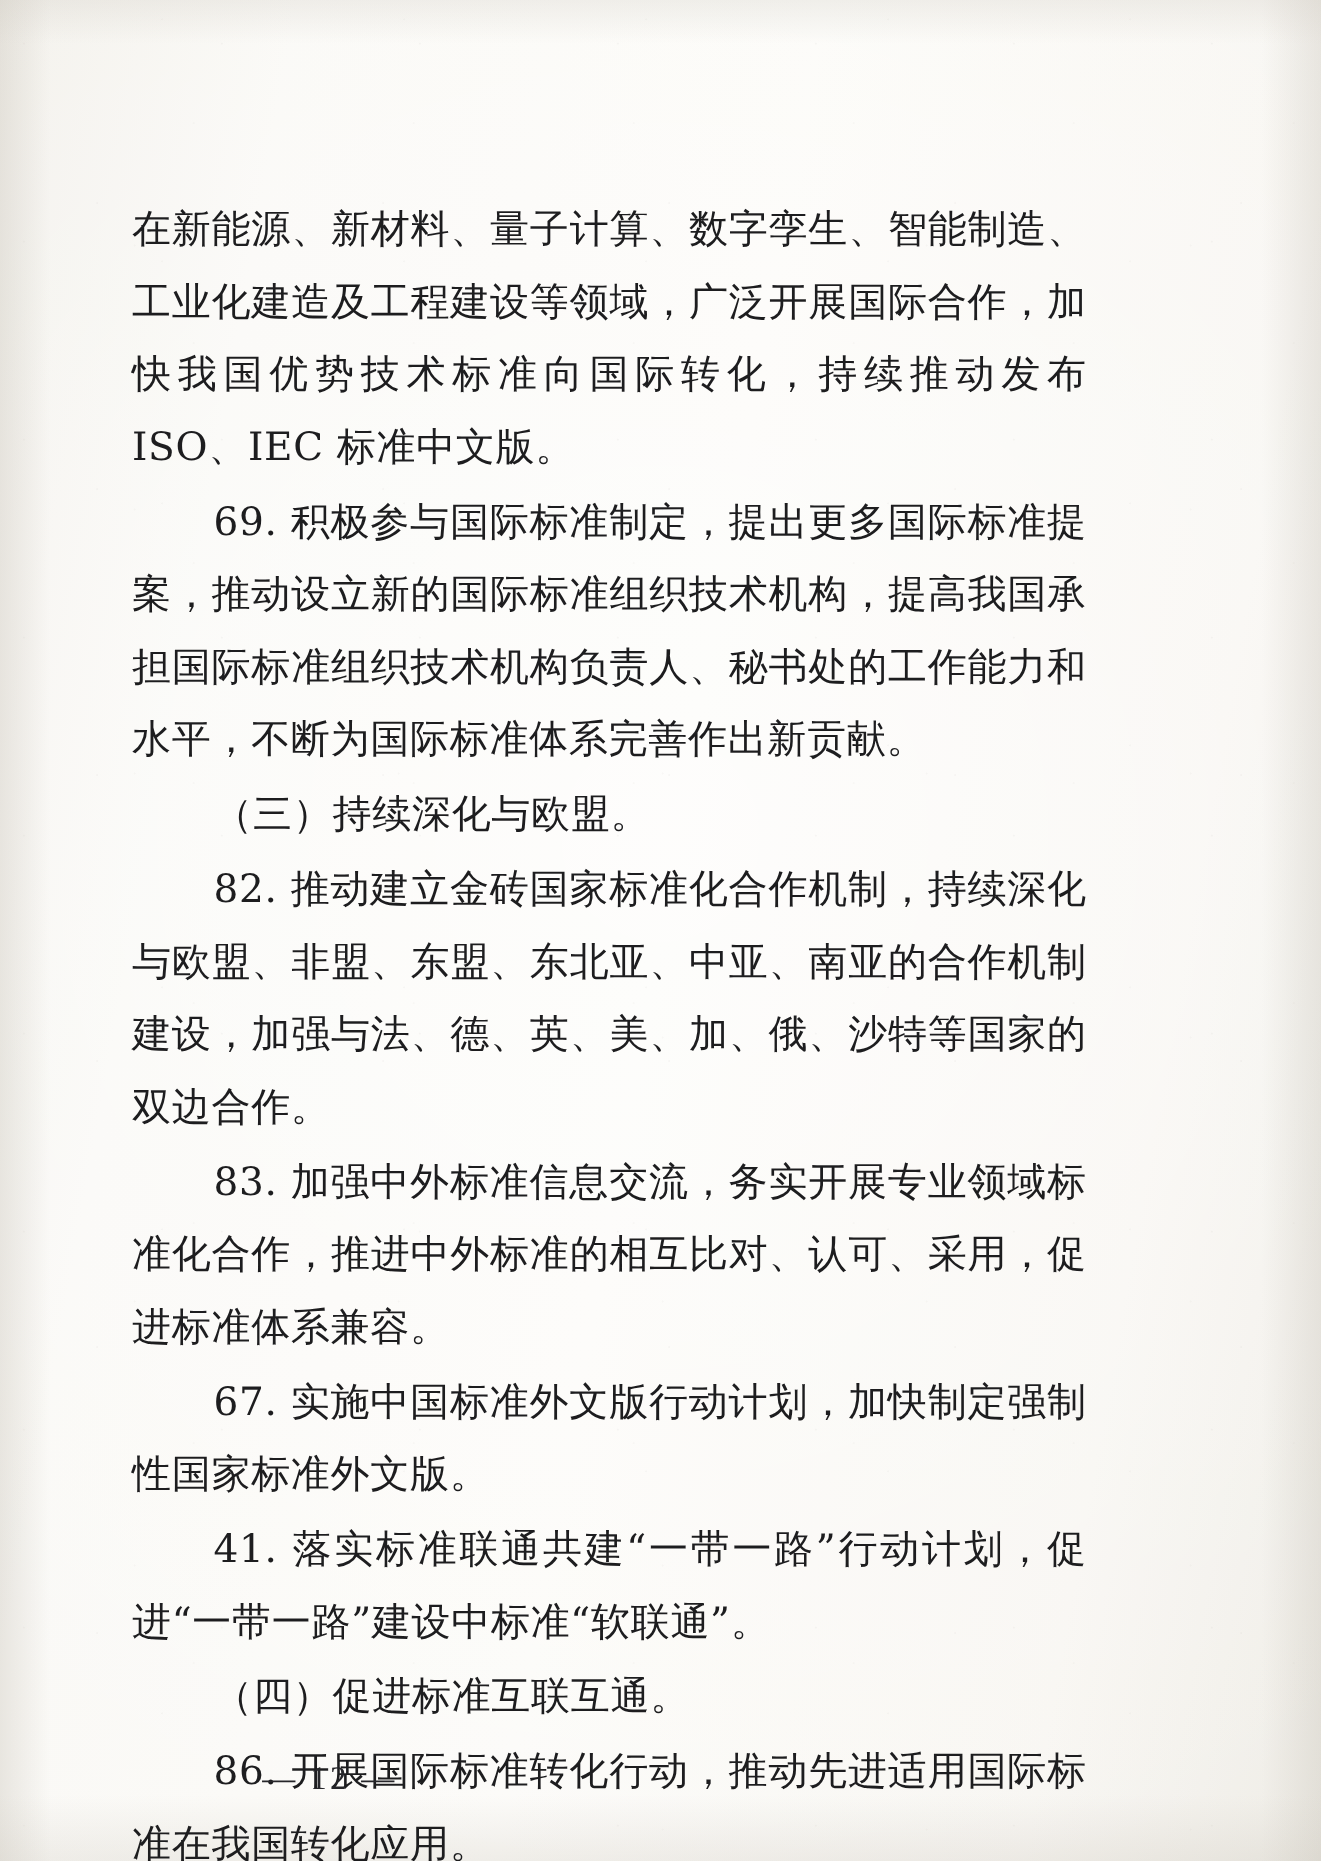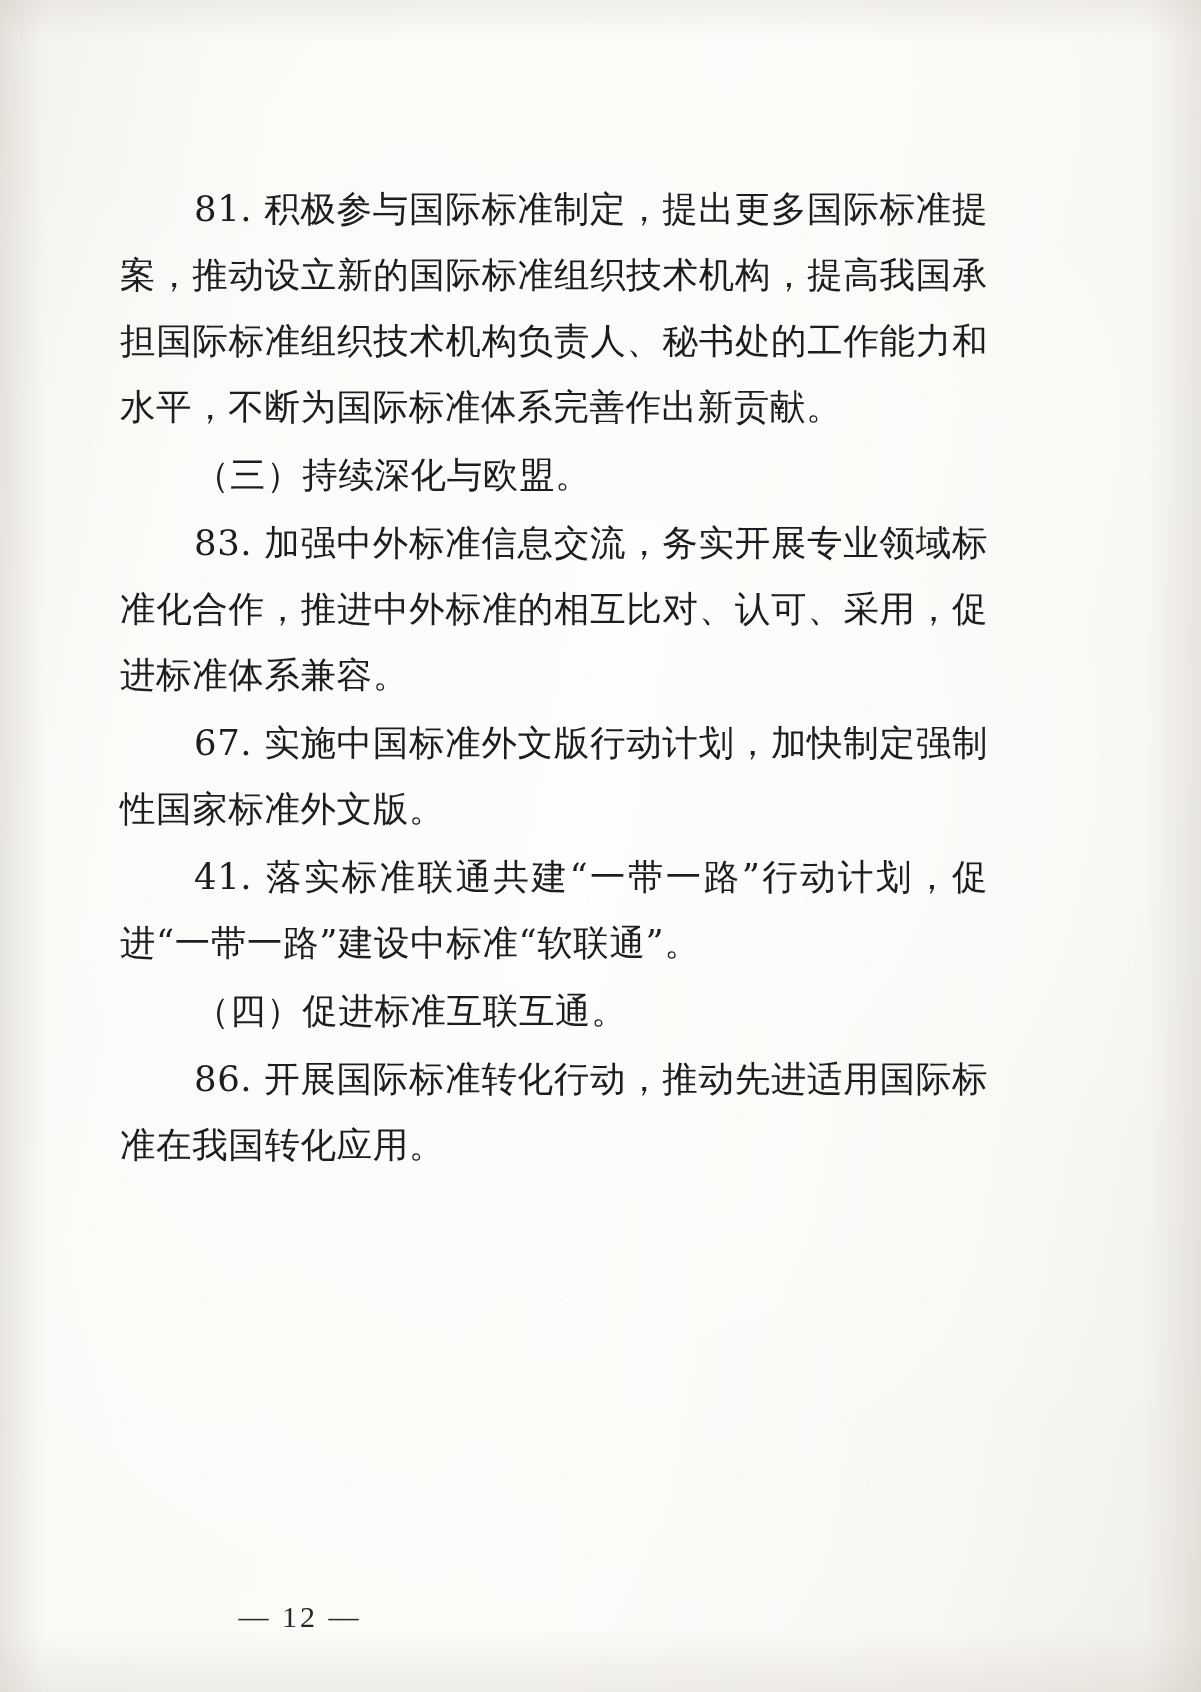--- a/index.html
+++ b/index.html
@@ -118,25 +118,27 @@
 
   <div class="paper-texture"></div>
   <div class="speckle"></div>
   <div class="edge-shade-left"></div>
   <div class="edge-shade-right"></div>
   <div class="edge-shade-top"></div>
   <div class="edge-shade-bottom"></div>
 
   <div class="text-column">
 
+    <p class="para noindent">在新能源、新材料、量子计算、数字孪生、智能制造、工业化建造及工程建设等领域，广泛开展国际合作，加快我国优势技术标准向国际转化，持续推动发布 ISO、IEC 标准中文版。</p>
 
-    <p class="para indent">81. 积极参与国际标准制定，提出更多国际标准提案，推动设立新的国际标准组织技术机构，提高我国承担国际标准组织技术机构负责人、秘书处的工作能力和水平，不断为国际标准体系完善作出新贡献。</p>
+    <p class="para indent">69. 积极参与国际标准制定，提出更多国际标准提案，推动设立新的国际标准组织技术机构，提高我国承担国际标准组织技术机构负责人、秘书处的工作能力和水平，不断为国际标准体系完善作出新贡献。</p>
 
     <p class="para indent">（三）持续深化与欧盟。</p>
 
+    <p class="para indent">82. 推动建立金砖国家标准化合作机制，持续深化与欧盟、非盟、东盟、东北亚、中亚、南亚的合作机制建设，加强与法、德、英、美、加、俄、沙特等国家的双边合作。</p>
 
     <p class="para indent">83. 加强中外标准信息交流，务实开展专业领域标准化合作，推进中外标准的相互比对、认可、采用，促进标准体系兼容。</p>
 
     <p class="para indent">67. 实施中国标准外文版行动计划，加快制定强制性国家标准外文版。</p>
 
     <p class="para indent">41. 落实标准联通共建“一带一路”行动计划，促进“一带一路”建设中标准“软联通”。</p>
 
     <p class="para indent">（四）促进标准互联互通。</p>
 
     <p class="para indent">86. 开展国际标准转化行动，推动先进适用国际标准在我国转化应用。</p>

